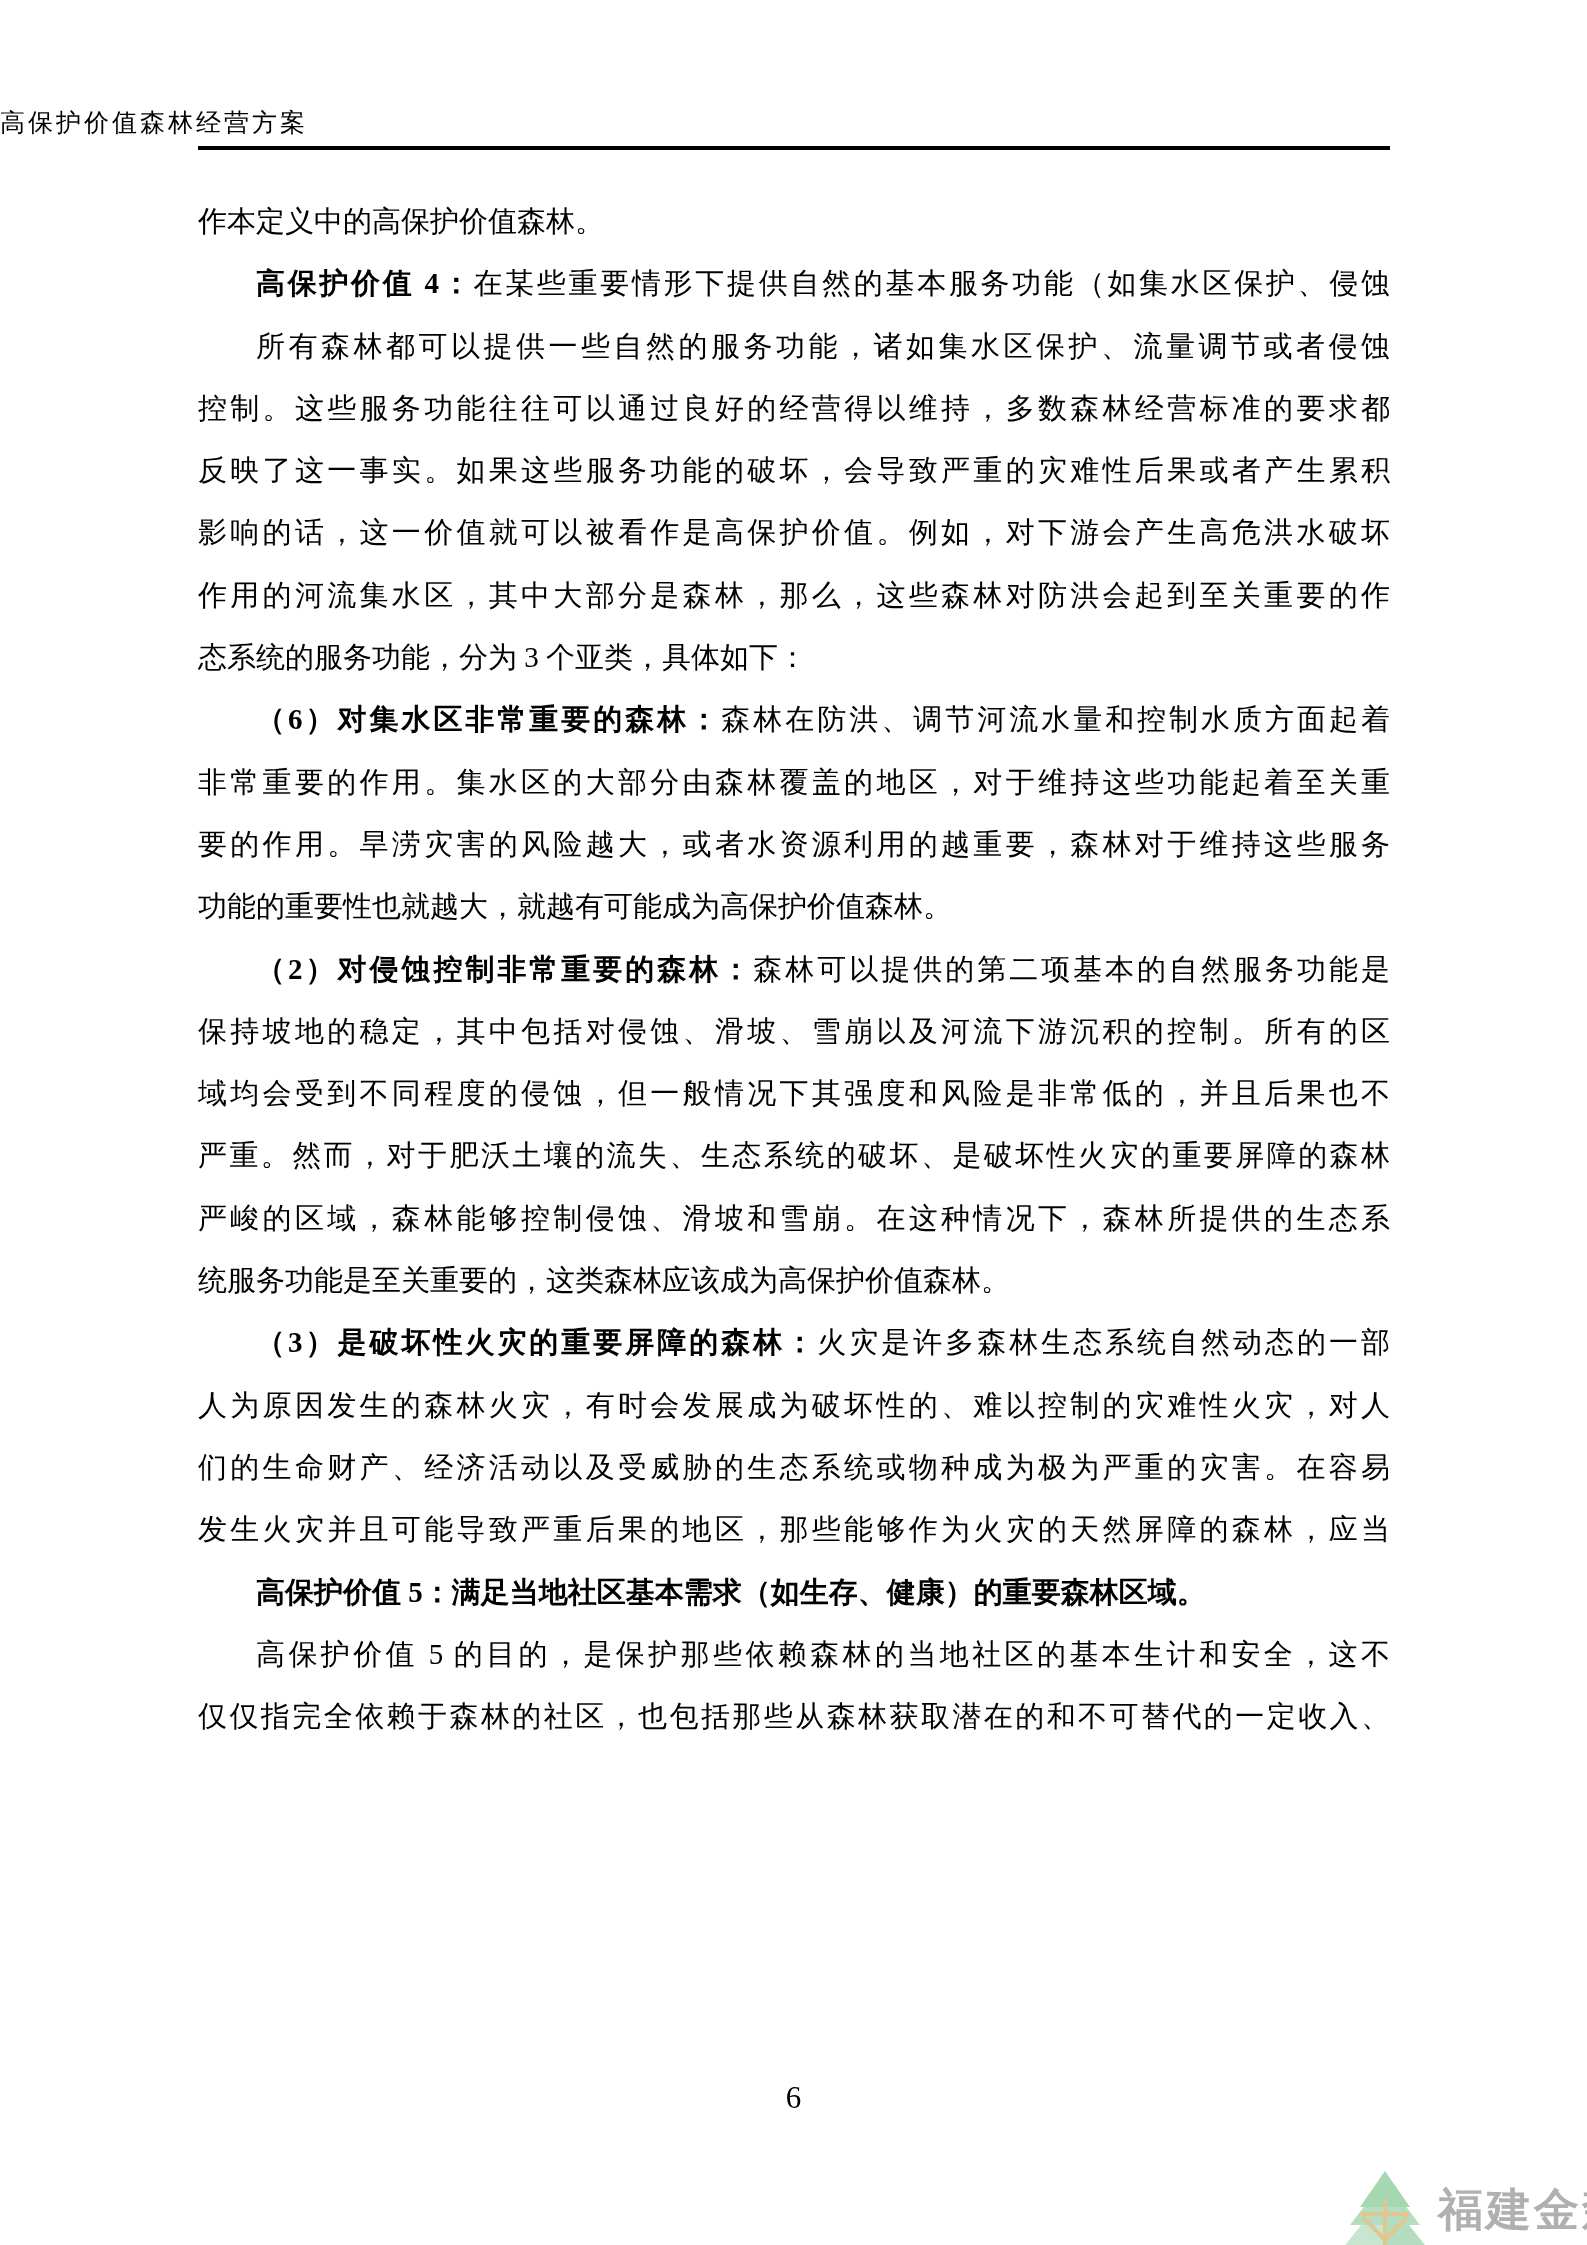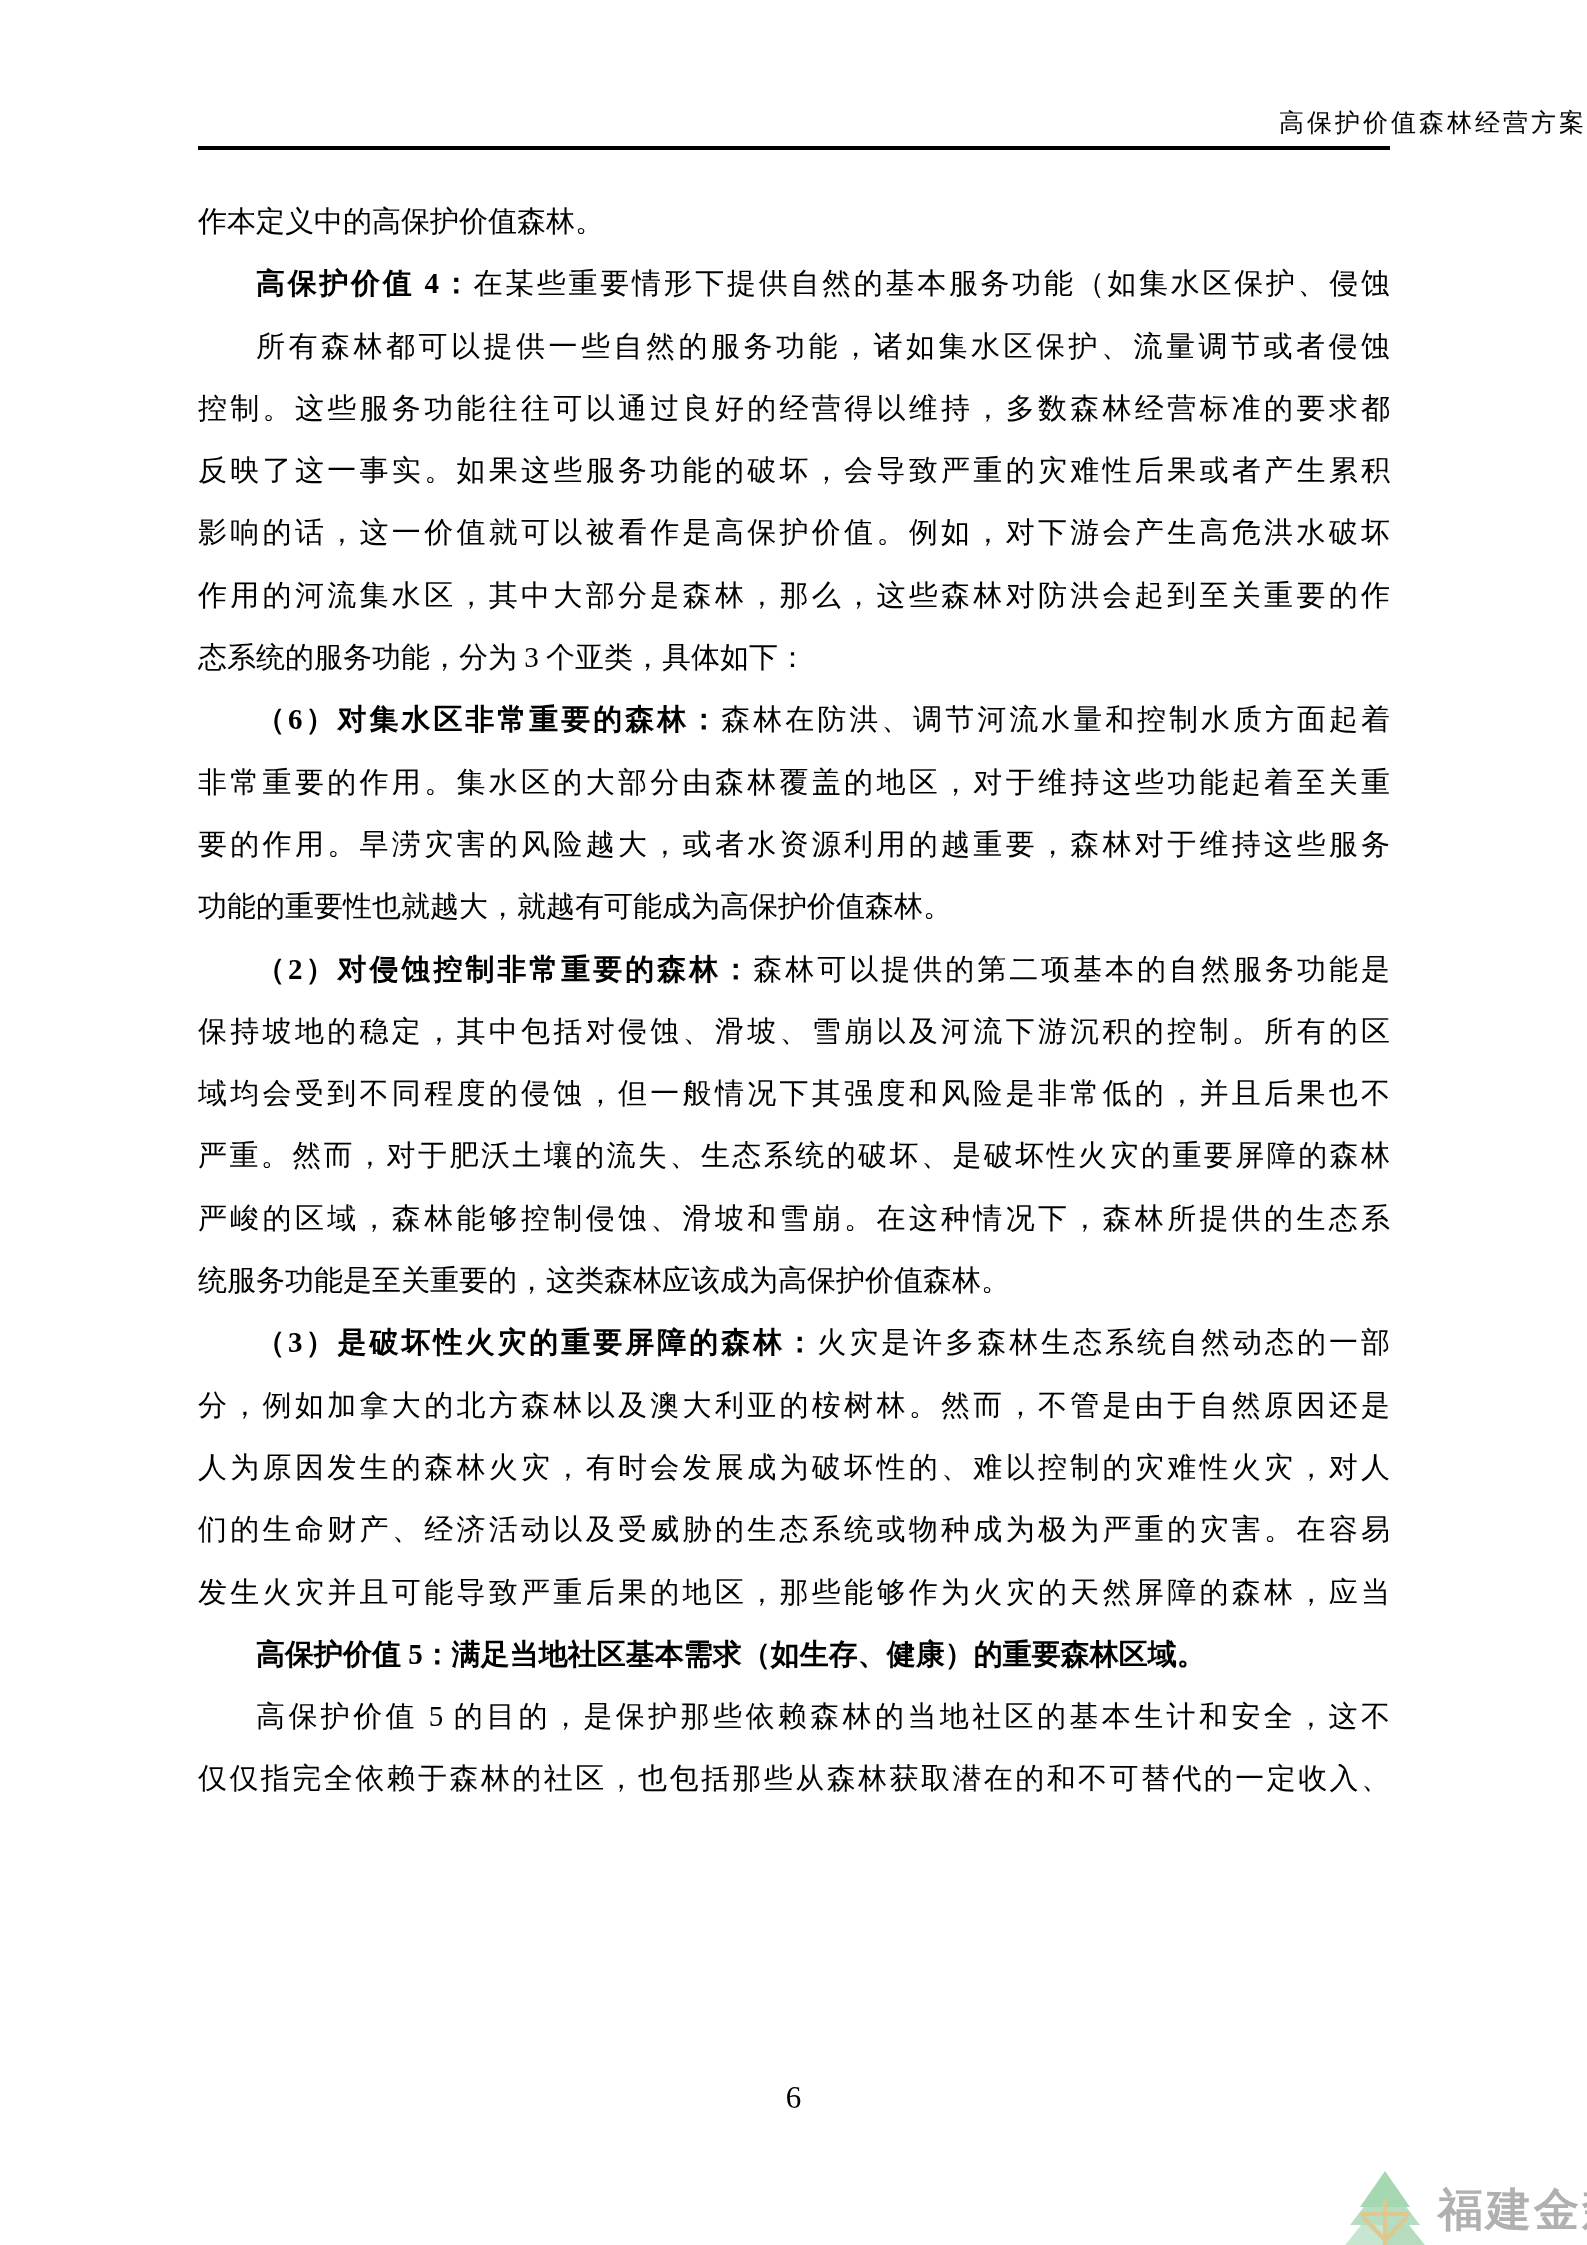--- a/index.html
+++ b/index.html
@@ -10,21 +10,21 @@
     background: #ffffff;
     overflow: hidden;
     font-family: "Liberation Serif", "DejaVu Serif", serif;
     color: #000000;
   }
   .doc-header {
     position: absolute;
     top: 104px;
     left: 0;
     width: 100%;
-    text-align: right;
+    text-align: left;
     font-size: 25px;
     line-height: 38px;
     letter-spacing: 3px;
     color: #000000;
   }
   .header-rule {
     position: absolute;
     top: 146px;
     left: 198px;
     width: 1192px;
@@ -98,21 +98,20 @@
     <p class="ln jf"><span>非常重要的作用。集水区的大部分由森林覆盖的地区，对于维持这些功能起着至关重</span></p>
     <p class="ln jf"><span>要的作用。旱涝灾害的风险越大，或者水资源利用的越重要，森林对于维持这些服务</span></p>
     <p class="ln"><span>功能的重要性也就越大，就越有可能成为高保护价值森林。</span></p>
     <p class="ln ind jf"><b>（2）对侵蚀控制非常重要的森林：</b><span>森林可以提供的第二项基本的自然服务功能是</span></p>
     <p class="ln jf"><span>保持坡地的稳定，其中包括对侵蚀、滑坡、雪崩以及河流下游沉积的控制。所有的区</span></p>
     <p class="ln jf"><span>域均会受到不同程度的侵蚀，但一般情况下其强度和风险是非常低的，并且后果也不</span></p>
     <p class="ln jf"><span>严重。然而，对于肥沃土壤的流失、生态系统的破坏、是破坏性火灾的重要屏障的森林</span></p>
     <p class="ln jf"><span>严峻的区域，森林能够控制侵蚀、滑坡和雪崩。在这种情况下，森林所提供的生态系</span></p>
     <p class="ln"><span>统服务功能是至关重要的，这类森林应该成为高保护价值森林。</span></p>
     <p class="ln ind jf"><b>（3）是破坏性火灾的重要屏障的森林：</b><span>火灾是许多森林生态系统自然动态的一部</span></p>
-    <p class="ln jf"><span>分，例如加拿大的北方森林以及澳大利亚的桉树林。然而，不管是由于自然原因还是</span></p>
     <p class="ln jf"><span>人为原因发生的森林火灾，有时会发展成为破坏性的、难以控制的灾难性火灾，对人</span></p>
     <p class="ln jf"><span>们的生命财产、经济活动以及受威胁的生态系统或物种成为极为严重的灾害。在容易</span></p>
     <p class="ln jf"><span>发生火灾并且可能导致严重后果的地区，那些能够作为火灾的天然屏障的森林，应当</span></p>
     <p class="ln ind"><b>高保护价值 5：满足当地社区基本需求（如生存、健康）的重要森林区域。</b><span></span></p>
     <p class="ln ind jf"><span>高保护价值 5 的目的，是保护那些依赖森林的当地社区的基本生计和安全，这不</span></p>
     <p class="ln jf"><span>仅仅指完全依赖于森林的社区，也包括那些从森林获取潜在的和不可替代的一定收入、</span></p>
   </main>
 
   <div class="page-number">6</div>
 

